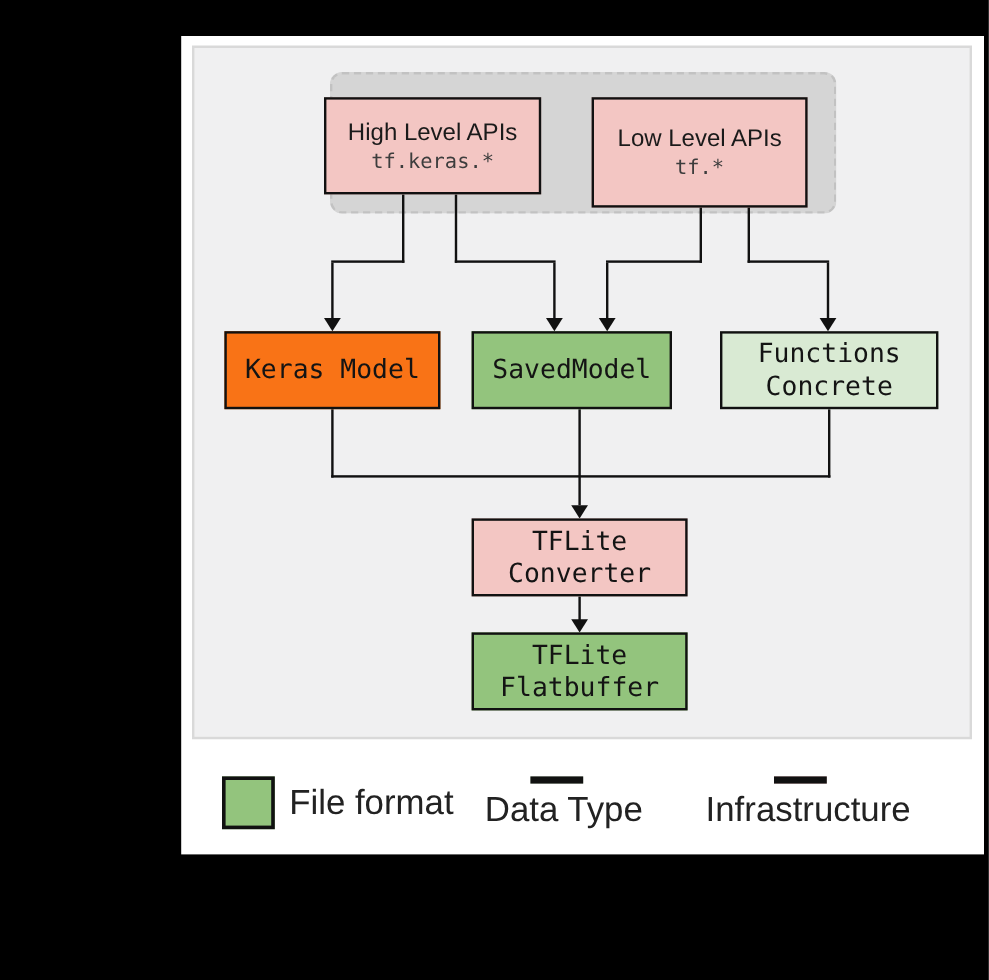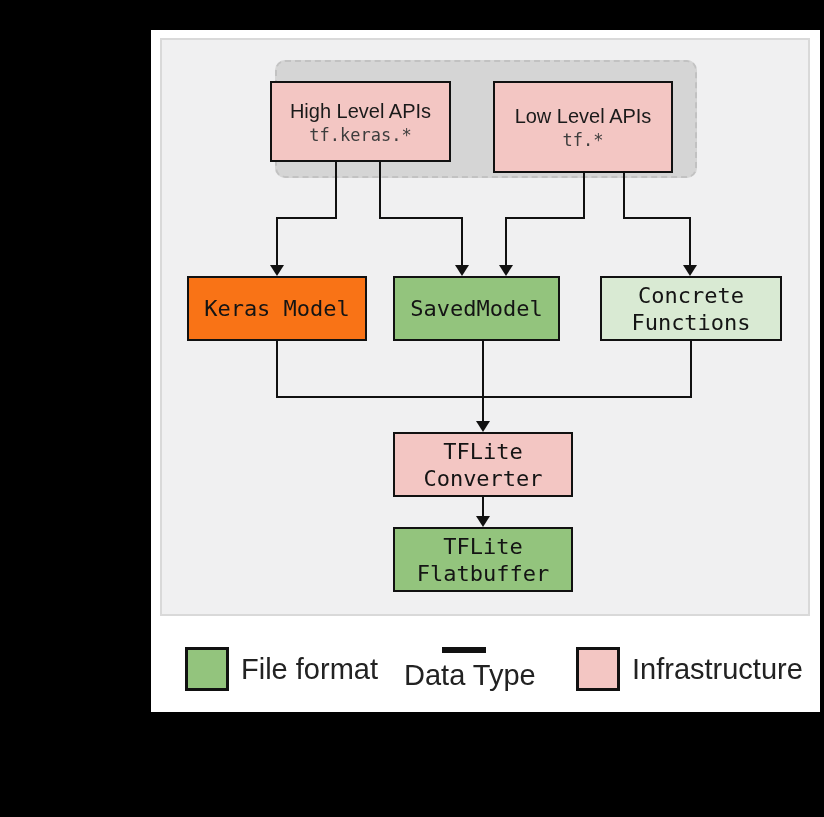--- a/index.html
+++ b/index.html
@@ -106,22 +106,22 @@
 
 <div class="abs node n-keras" style="background: #f97316;">
   <div class="mono">Keras Model</div>
 </div>
 
 <div class="abs node n-saved" style="background: rgb(147, 196, 125);">
   <div class="mono">SavedModel</div>
 </div>
 
 <div class="abs node n-concrete" style="background: rgb(217, 234, 211);">
+  <div class="mono">Functions</div>
   <div class="mono">Concrete</div>
-  <div class="mono">Functions</div>
 </div>
 
 <div class="abs node n-converter" style="background: rgb(243, 198, 195);">
   <div class="mono">TFLite</div>
   <div class="mono">Converter</div>
 </div>
 
 <div class="abs node n-flatbuffer" style="background: rgb(147, 196, 125);">
   <div class="mono">TFLite</div>
   <div class="mono">Flatbuffer</div>
@@ -130,16 +130,16 @@
 <div class="abs legend-item" style="left:185px;">
   <div class="swatch" style="background: rgb(147, 196, 125);"></div>
   <div class="legend-label">File format</div>
 </div>
 
 <div class="abs legend-item" style="left:392px;flex-direction:column;">
   <div class="swatch" style="background: rgb(217, 234, 211);"></div>
   <div class="legend-label">Data Type</div>
 </div>
 
-<div class="abs legend-item" style="left:576px;">
+<div class="abs legend-item" style="left:576px;flex-direction:column;">
   <div class="swatch" style="background: rgb(243, 198, 195);"></div>
   <div class="legend-label">Infrastructure</div>
 </div>
 
 </body></html>

